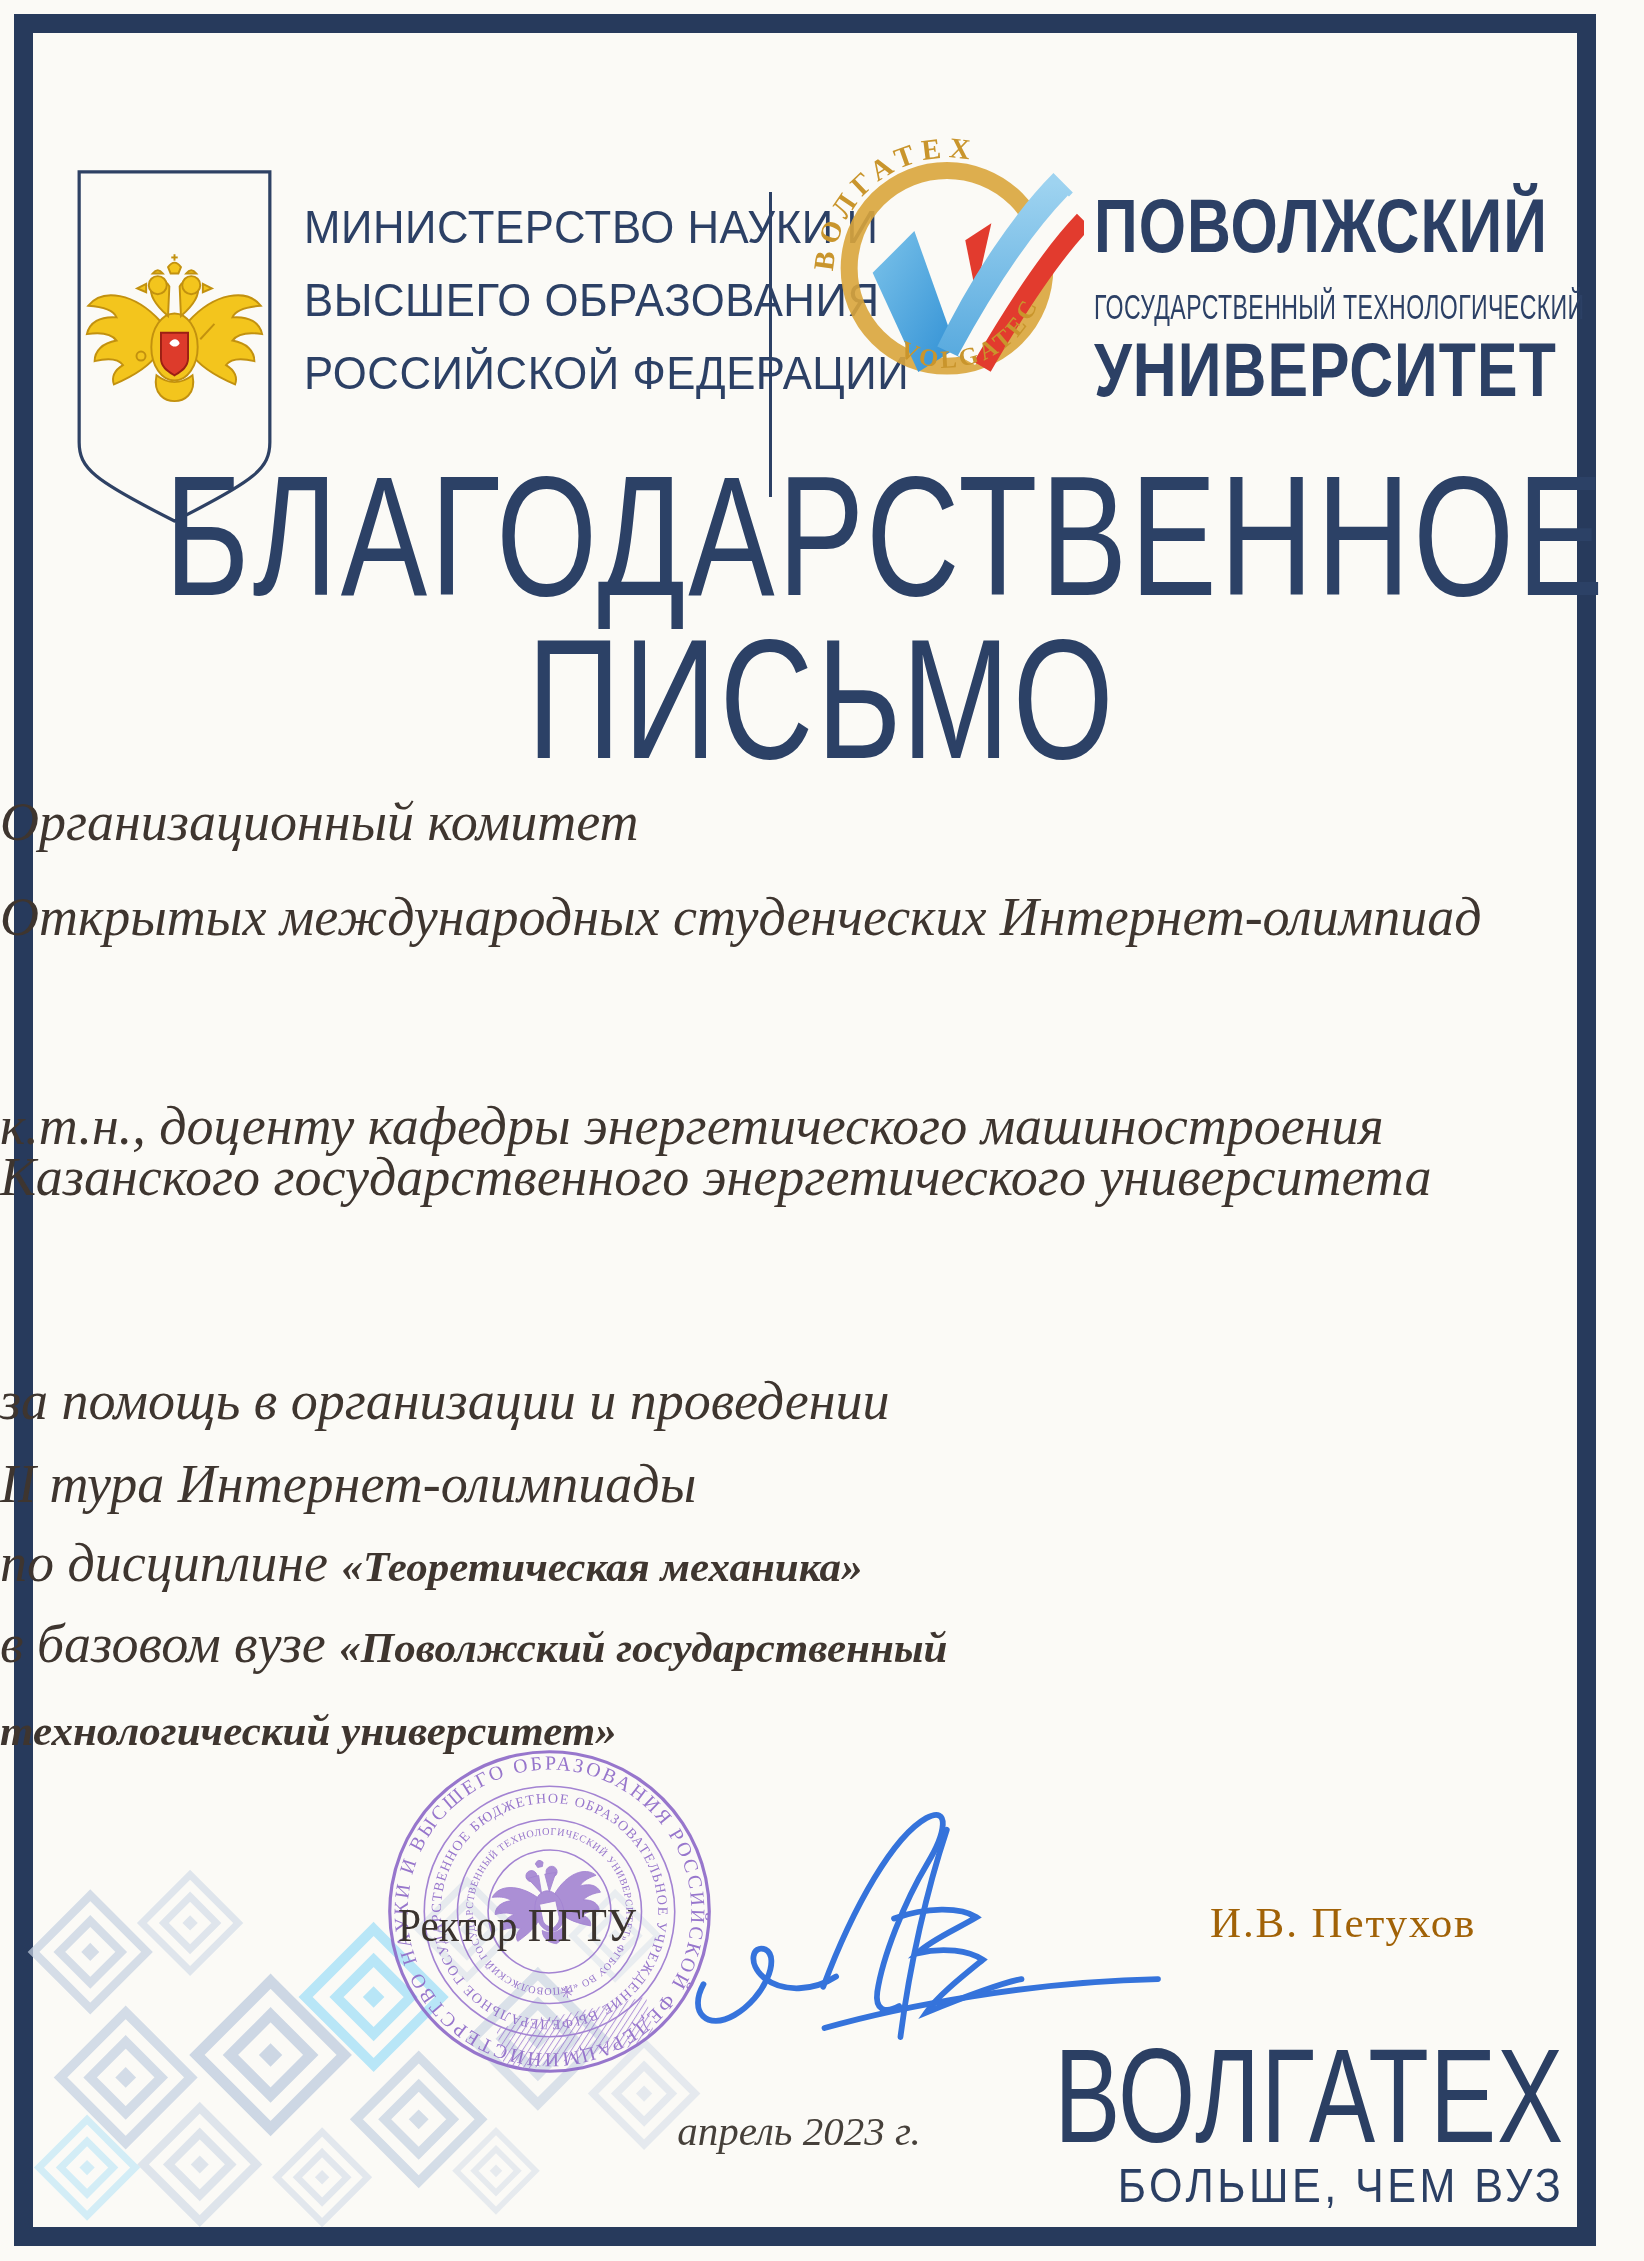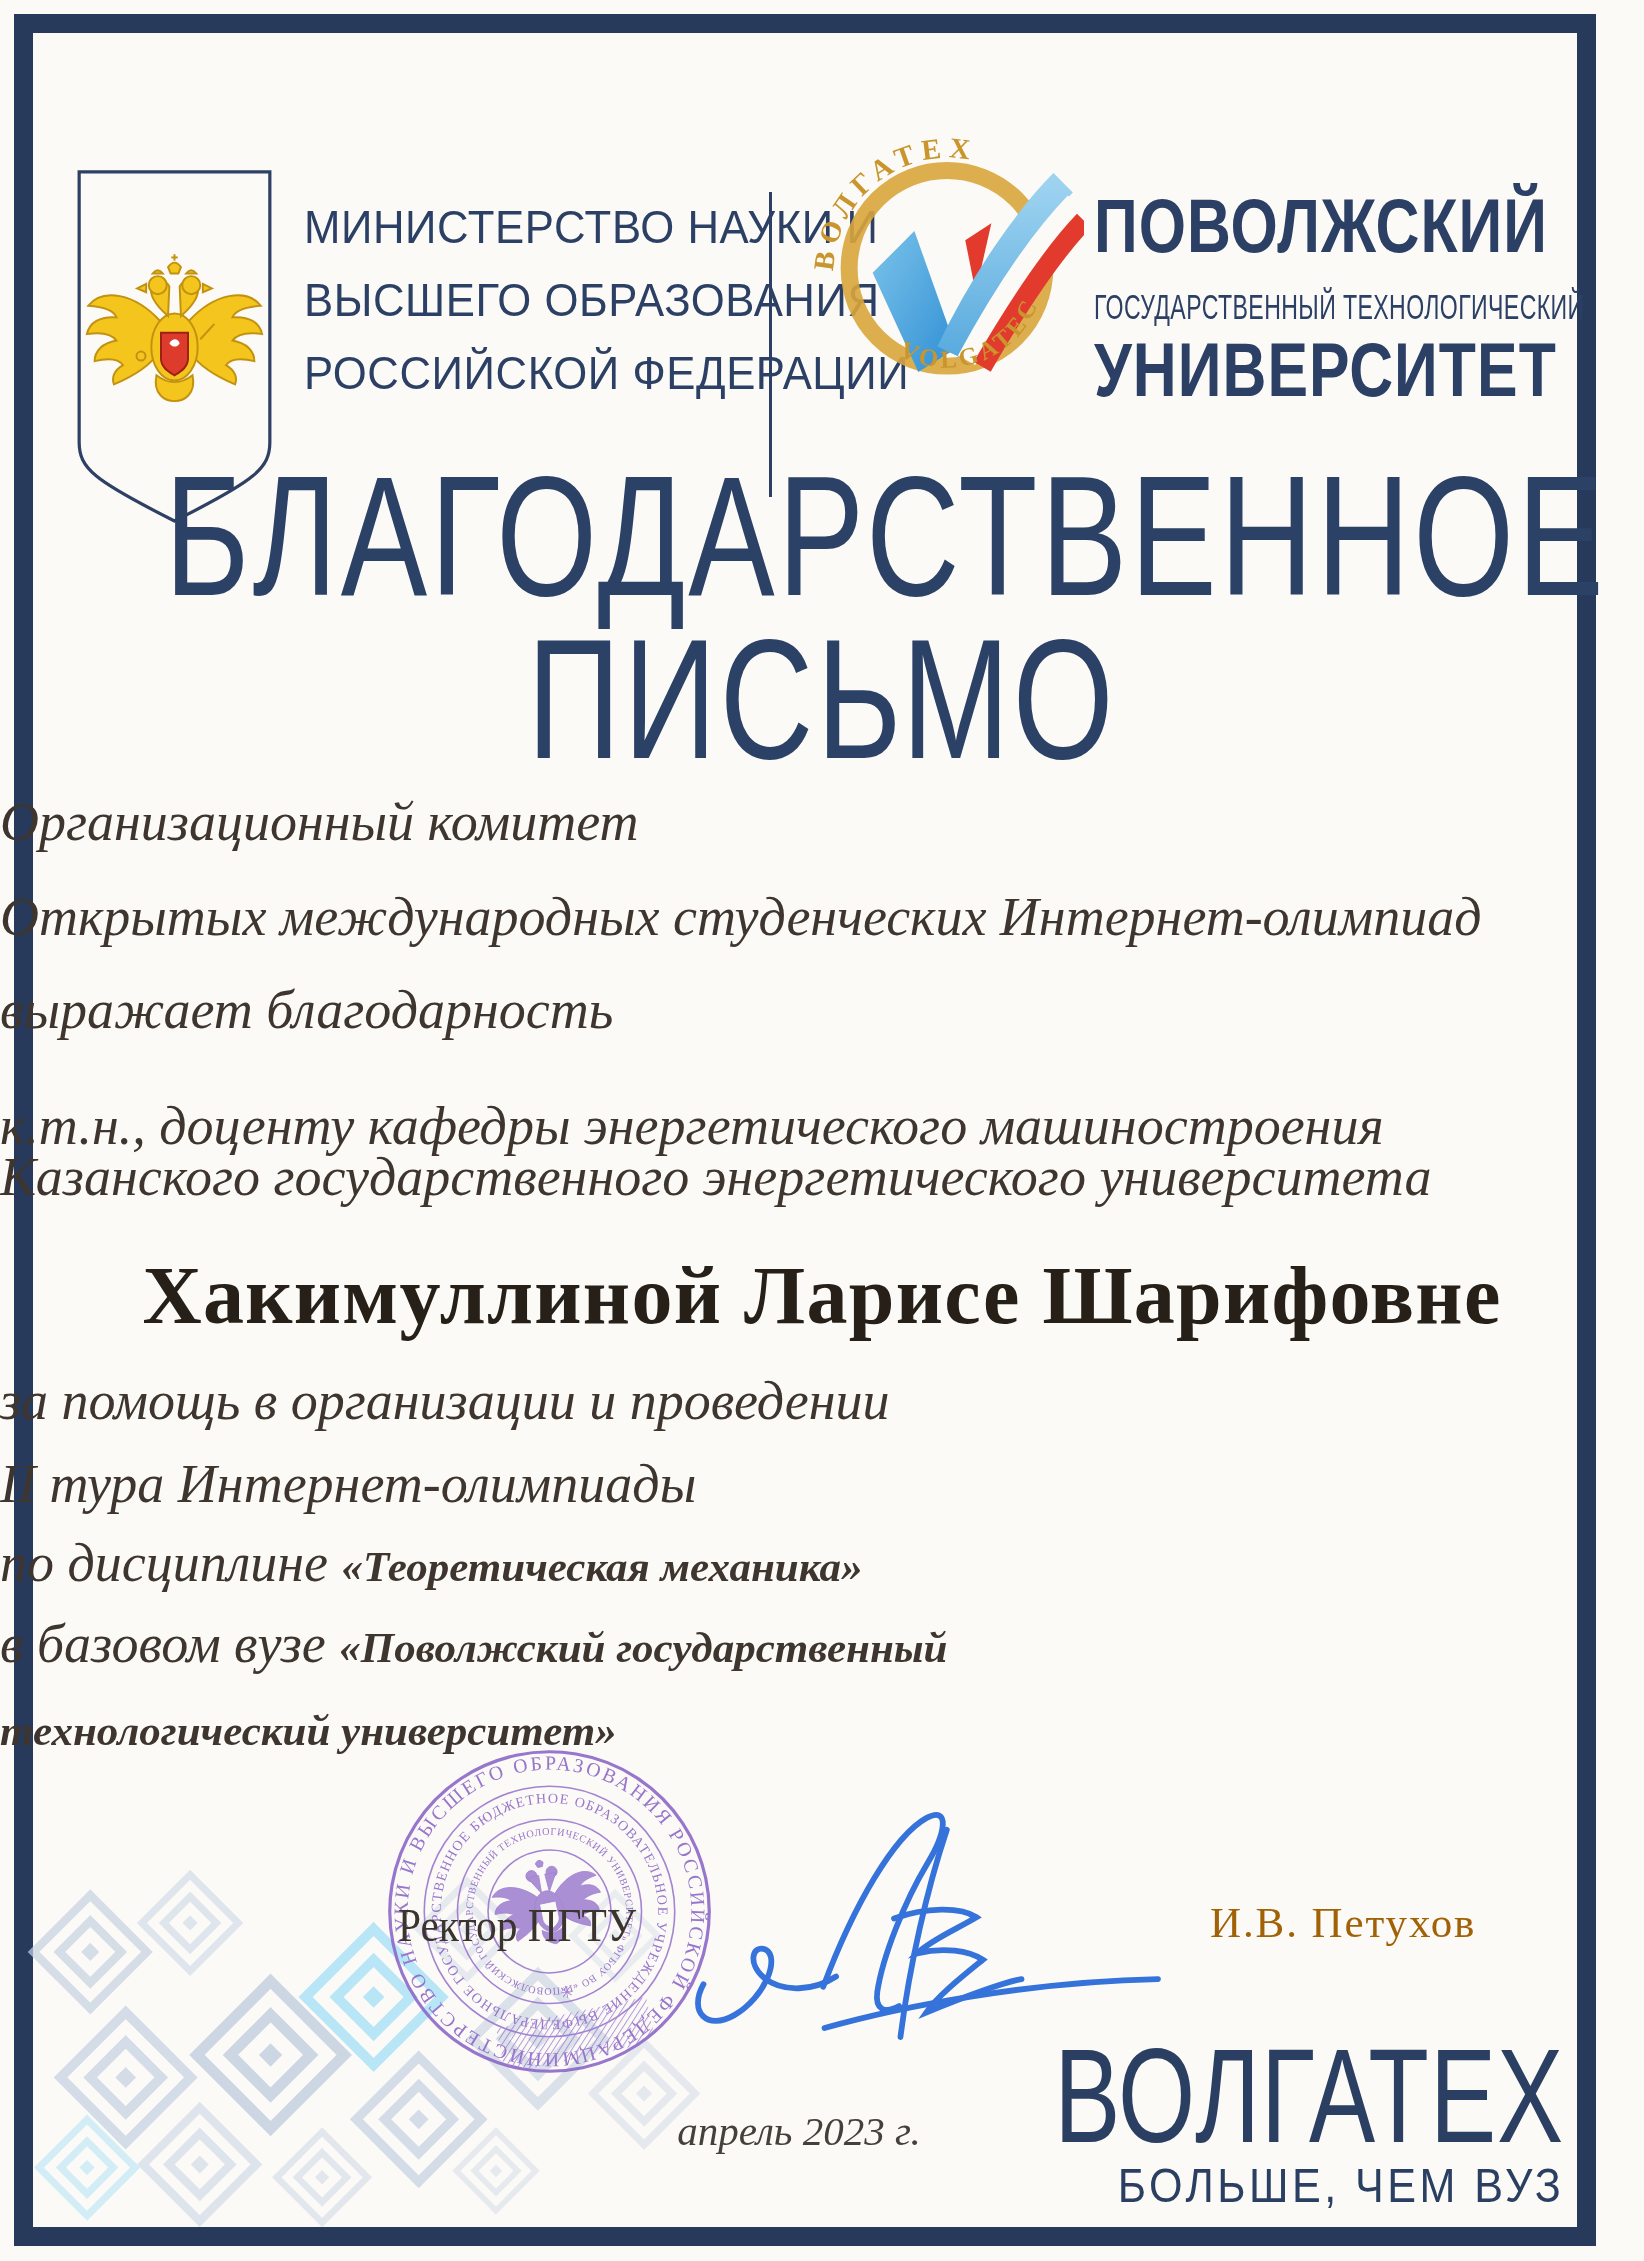--- a/index.html
+++ b/index.html
@@ -154,25 +154,23 @@
 
   <div class="uni-line uni-big" style="top:182px">ПОВОЛЖСКИЙ</div>
   <div class="uni-line uni-mid" style="top:287px">ГОСУДАРСТВЕННЫЙ ТЕХНОЛОГИЧЕСКИЙ</div>
   <div class="uni-line uni-big" style="top:326px">УНИВЕРСИТЕТ</div>
 
   <div class="title-line" style="top:450px">БЛАГОДАРСТВЕННОЕ</div>
   <div class="title-line" style="top:613px">ПИСЬМО</div>
 
   <div class="script" style="top:791px">Организационный комитет</div>
   <div class="script" style="top:886px">Открытых международных студенческих Интернет-олимпиад</div>
-  <div class="script" style="top:979px">выражает благодарность</div>
 
   <div class="script" style="top:1095px">к.т.н., доценту кафедры энергетического машиностроения</div>
   <div class="script" style="top:1146px">Казанского государственного энергетического университета</div>
-  <div class="name" style="top:1249px">Хакимуллиной Ларисе Шарифовне</div>
 
   <div class="script" style="top:1453px">II тура Интернет-олимпиады</div>
   <div class="script" style="top:1370px">за помощь в организации и проведении</div>
   <div class="script" style="top:1532px">
     <span>по дисциплине </span><span class="big-bold">«Теоретическая механика»</span>
   </div>
   <div class="script" style="top:1613px">
     <span>в базовом вузе </span><span class="big-bold">«Поволжский государственный</span>
   </div>
   <div class="script" style="top:1696px">

